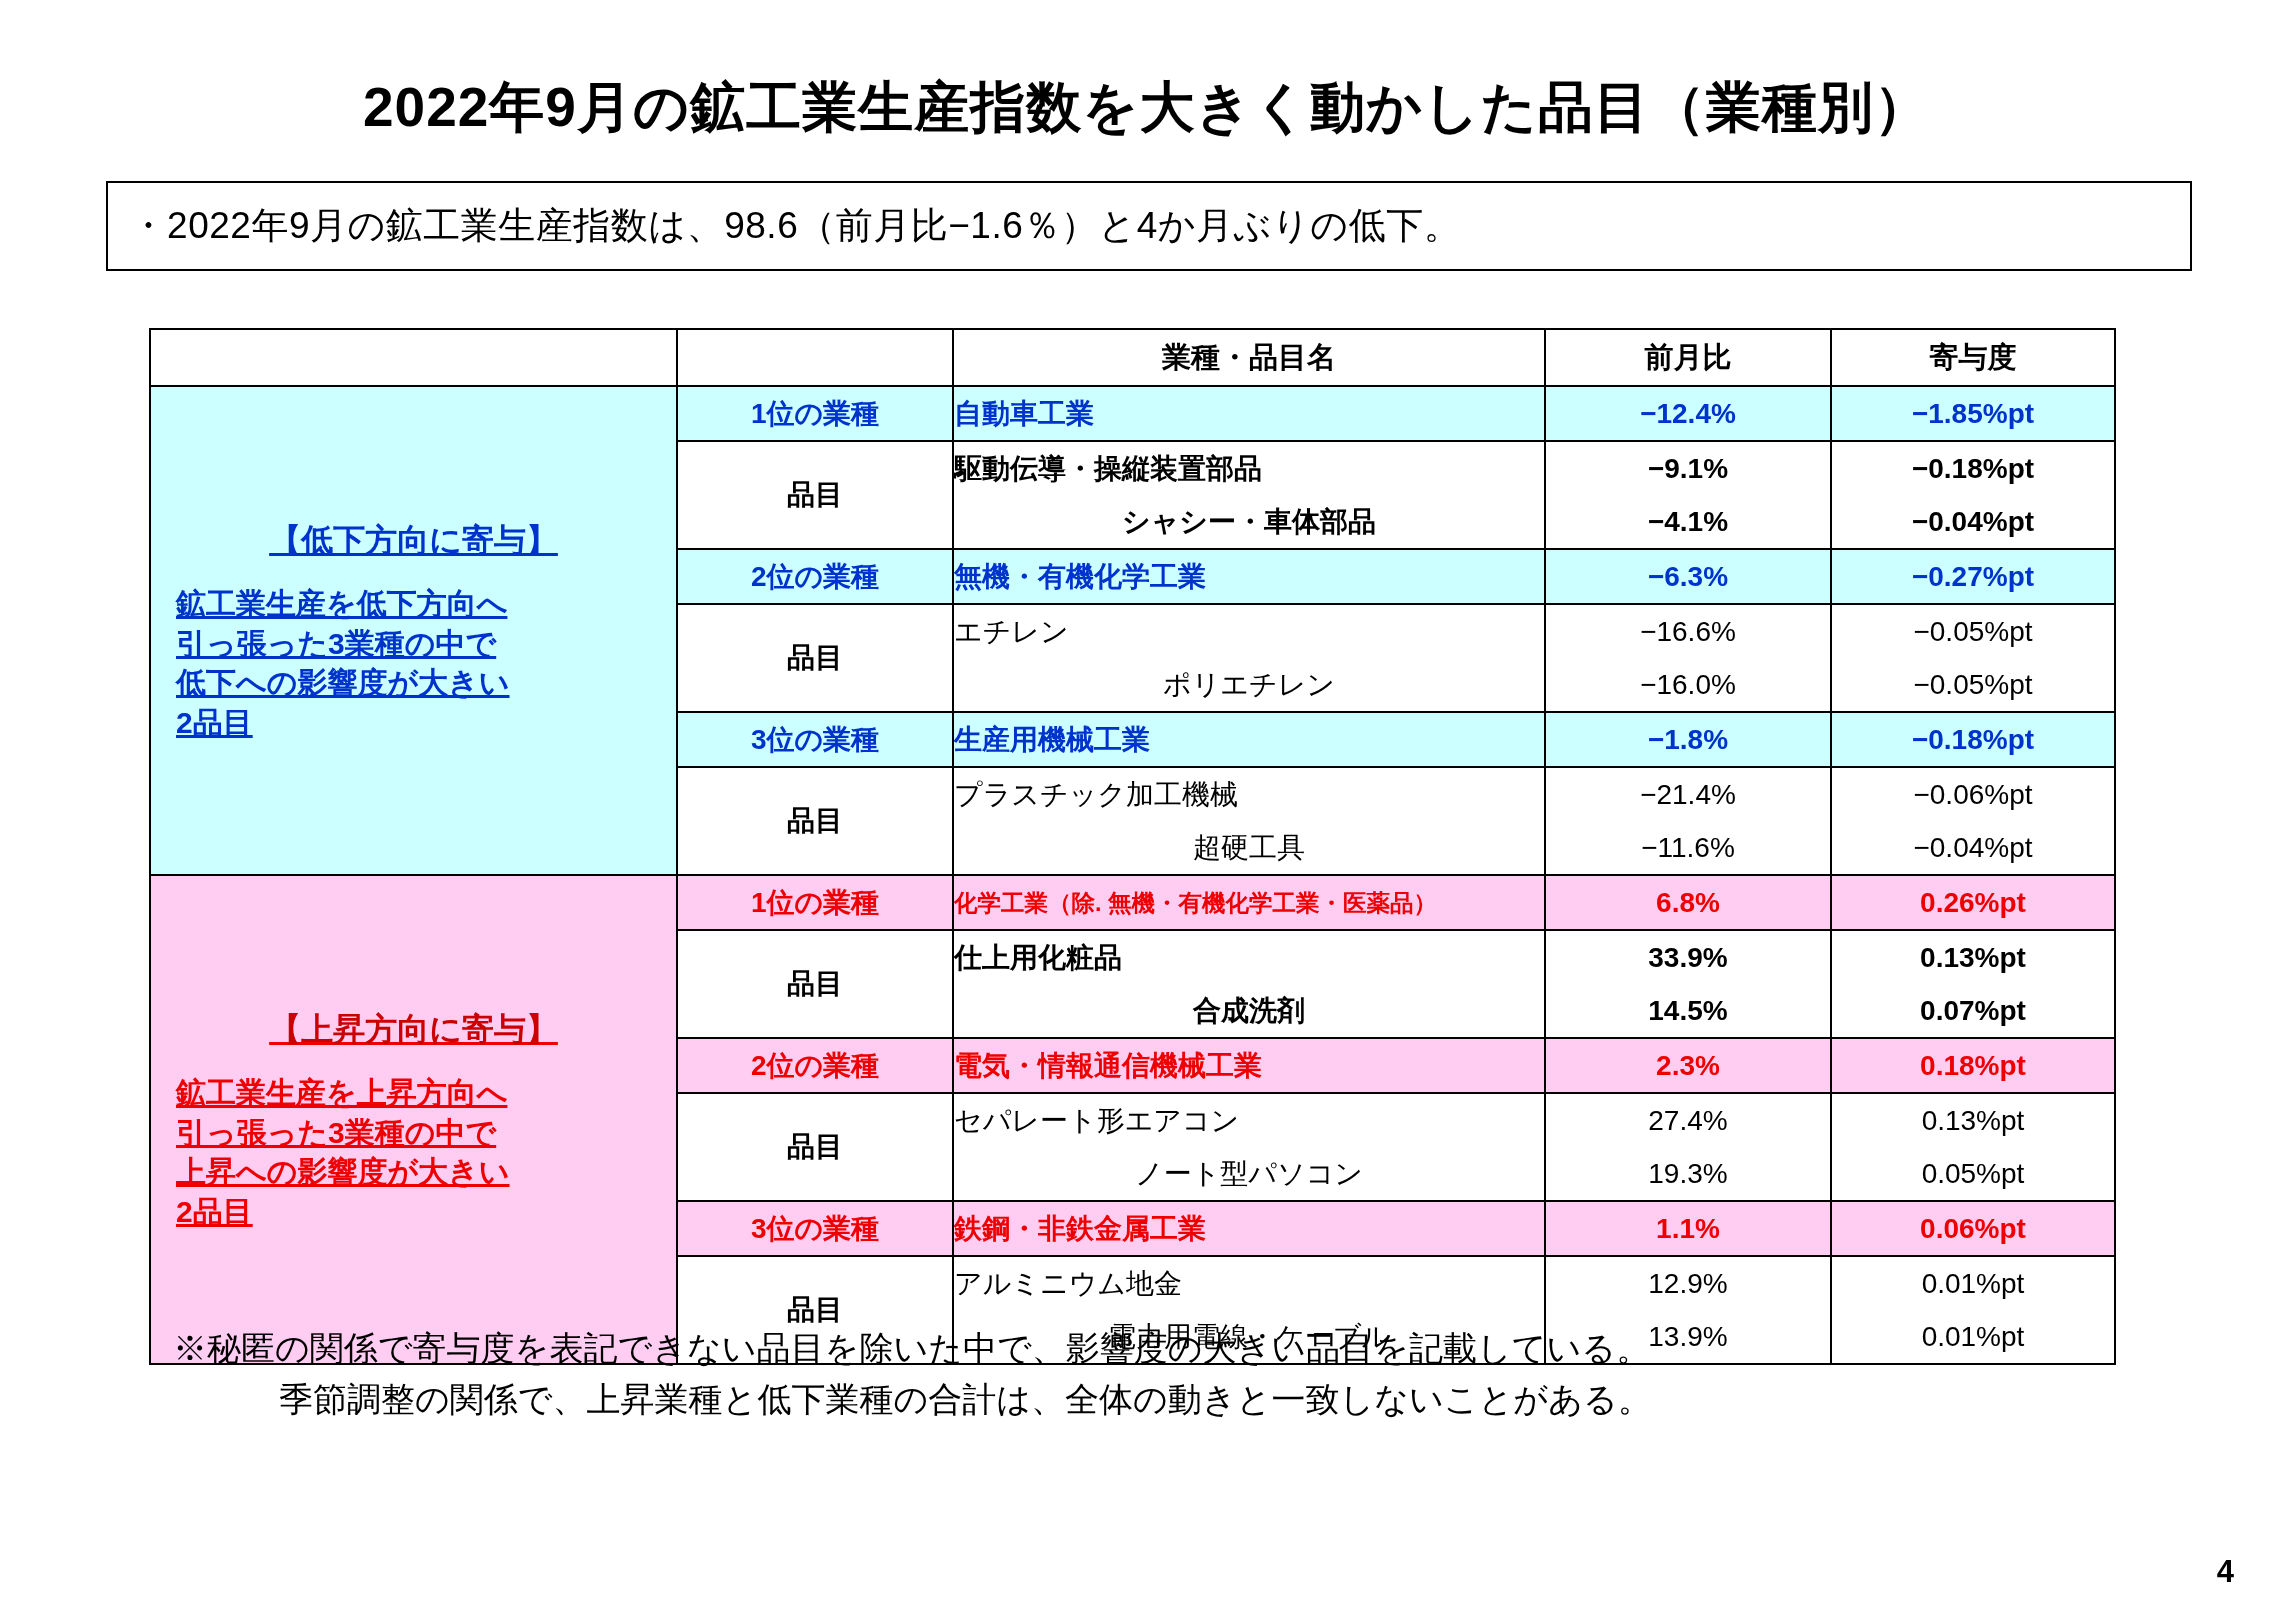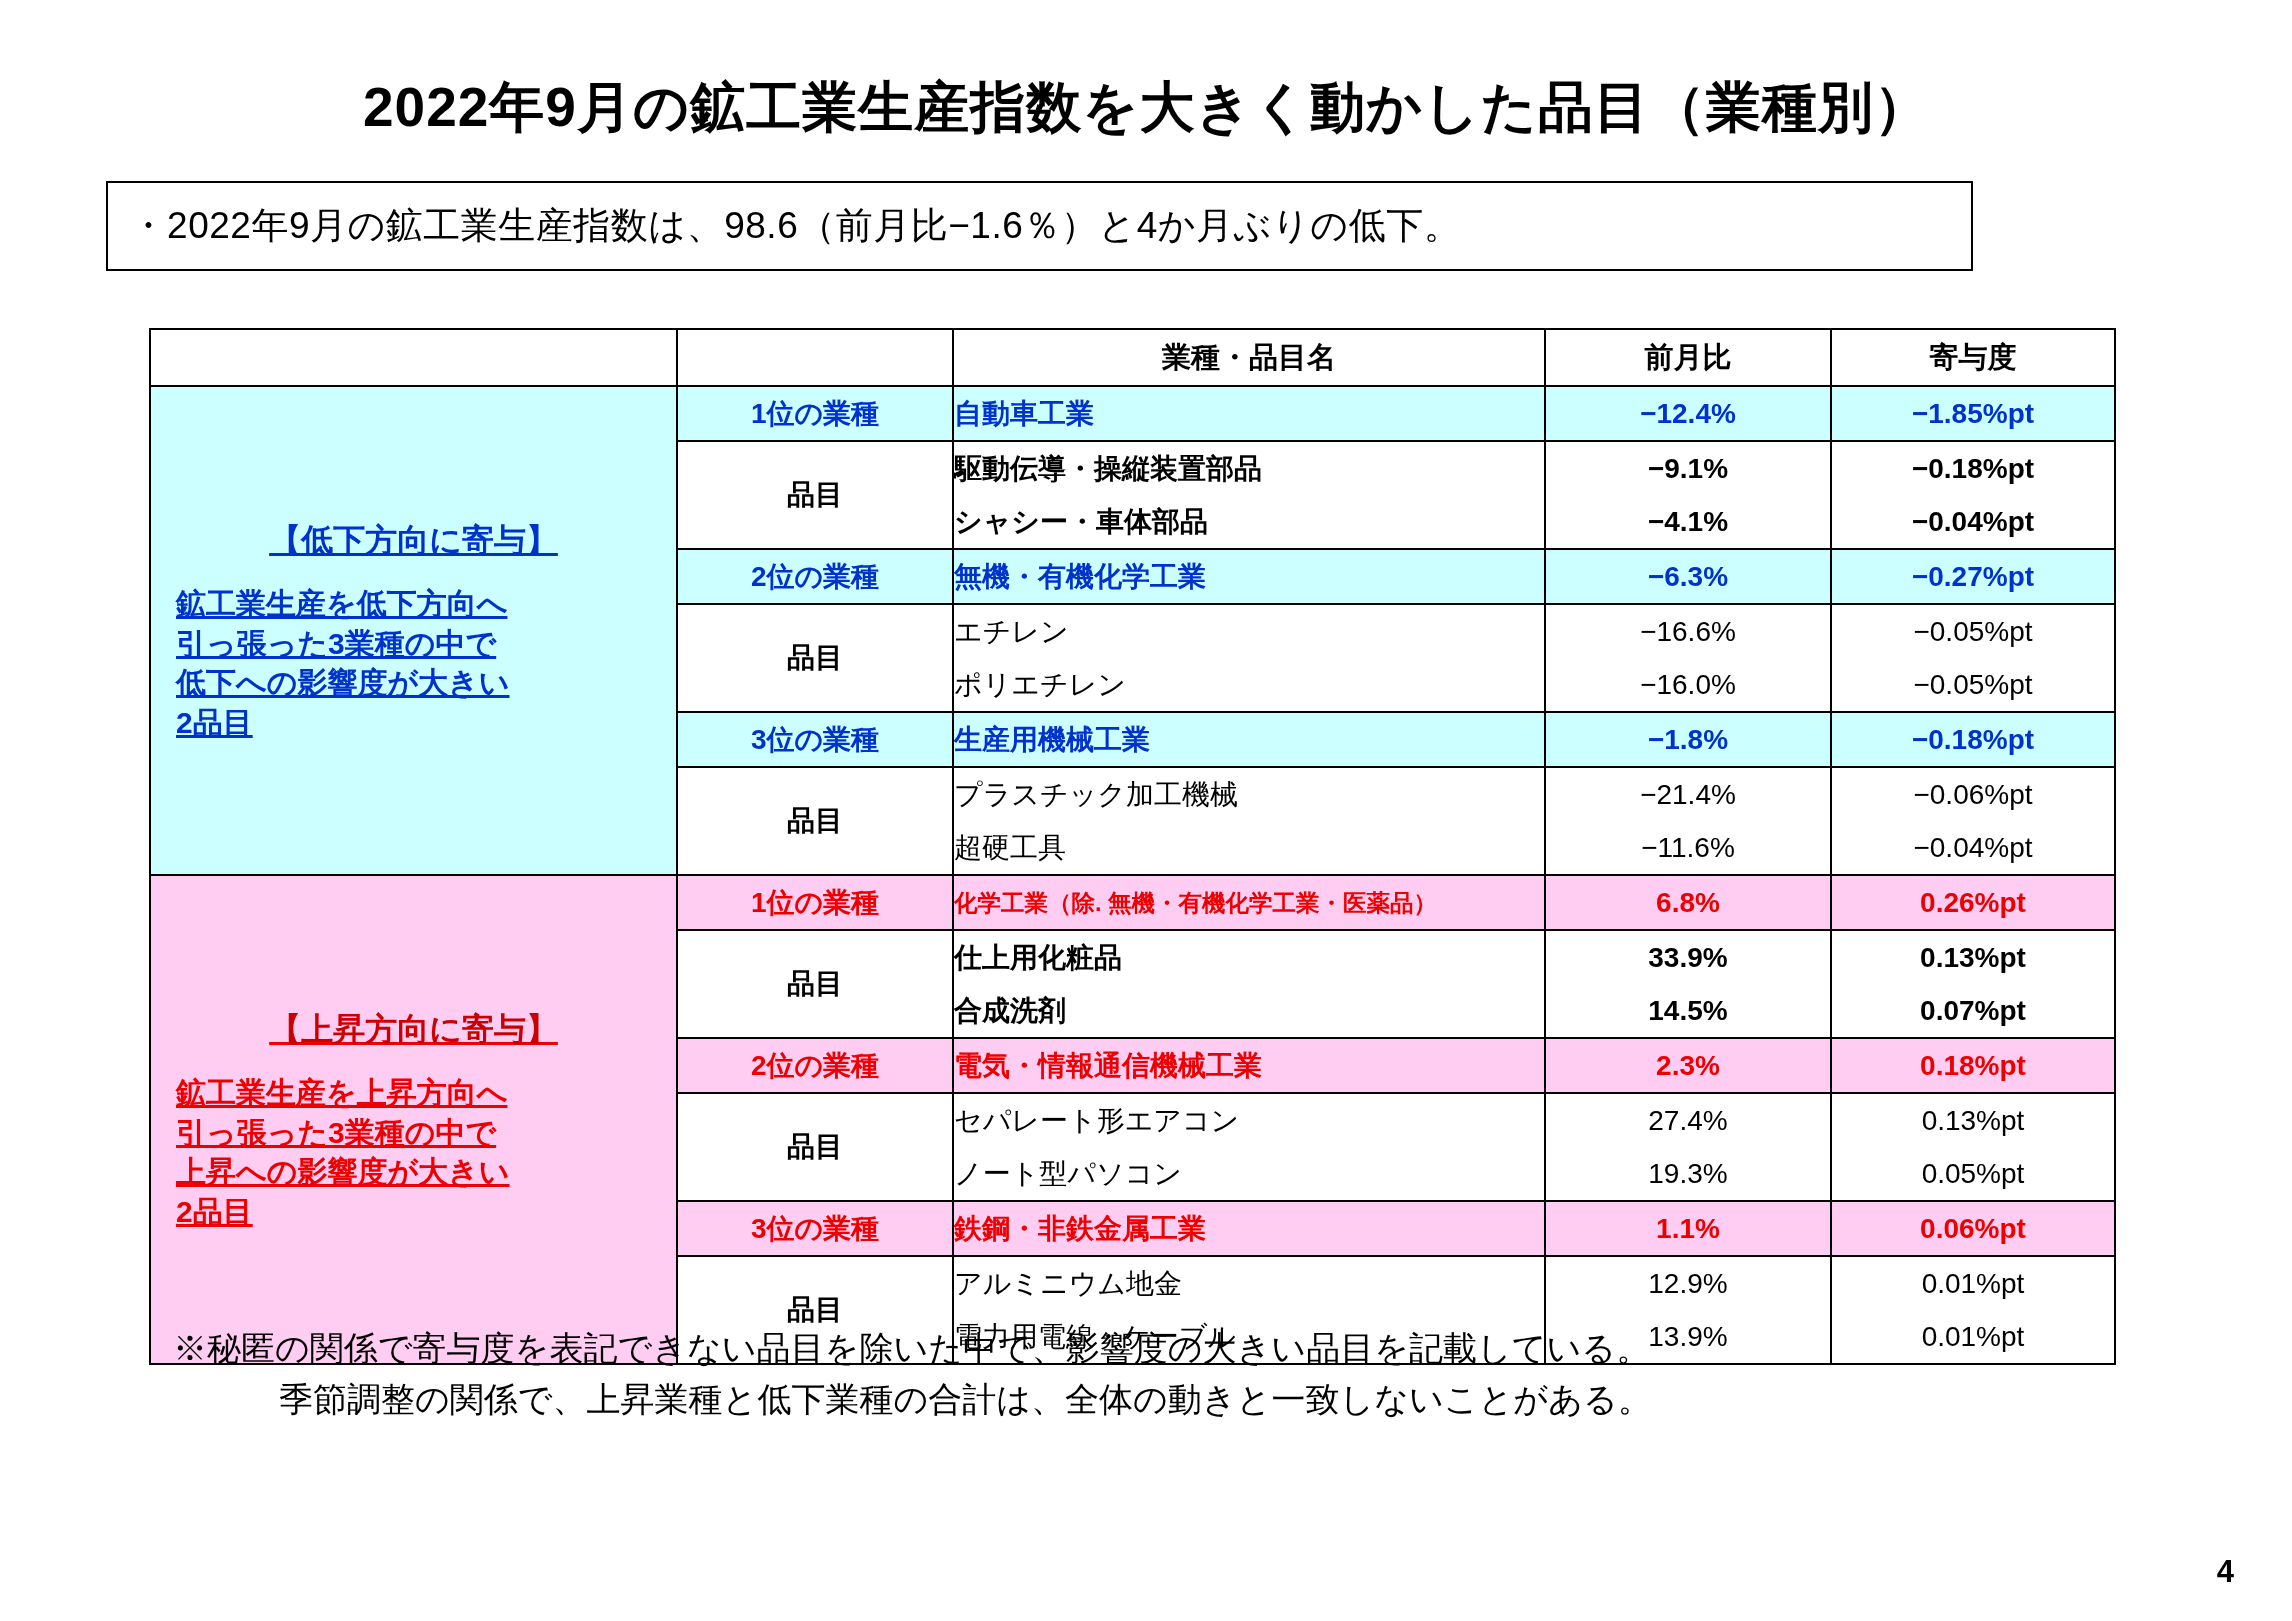--- a/index.html
+++ b/index.html
@@ -30,21 +30,21 @@
     font-size: 55px;
     font-weight: bold;
     letter-spacing: 1px;
     white-space: nowrap;
     margin-top: 20px;
   }
   .lead-box {
     position: absolute;
     top: 181px;
     left: 106px;
-    width: 1867px;
+    width: 2086px;
     height: 90px;
     border: 2px solid #000;
     box-sizing: border-box;
     display: flex;
     align-items: center;
     padding-left: 21.6px;
   }
   .lead-text {
     font-size: 37px;
     letter-spacing: 0.5px;
@@ -141,21 +141,21 @@
     background: #ffccf2;
     color: #ee0000;
     font-weight: bold;
   }
   .row-item-down-bold td.name-cell,
   .row-item-down-bold td.num-cell { font-weight: bold; }
   .row-item-up-bold td.name-cell,
   .row-item-up-bold td.num-cell { font-weight: bold; }
 
   .name-cell.small { font-size: 23.5px; }
-  .no-top { border-top: none !important; }
+  .no-top { border-top: none !important; text-align: center; }
   .no-bottom { border-bottom: none !important; }
 
   
   .notes {
     position: absolute;
     top: 1323px;
     left: 149px;
     font-size: 34px;
     line-height: 1.5;
     margin-left: 24px;

